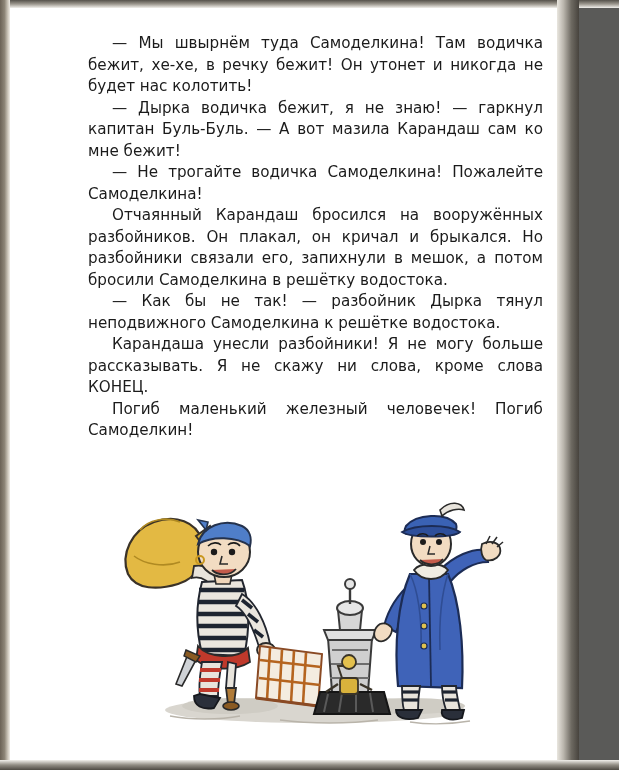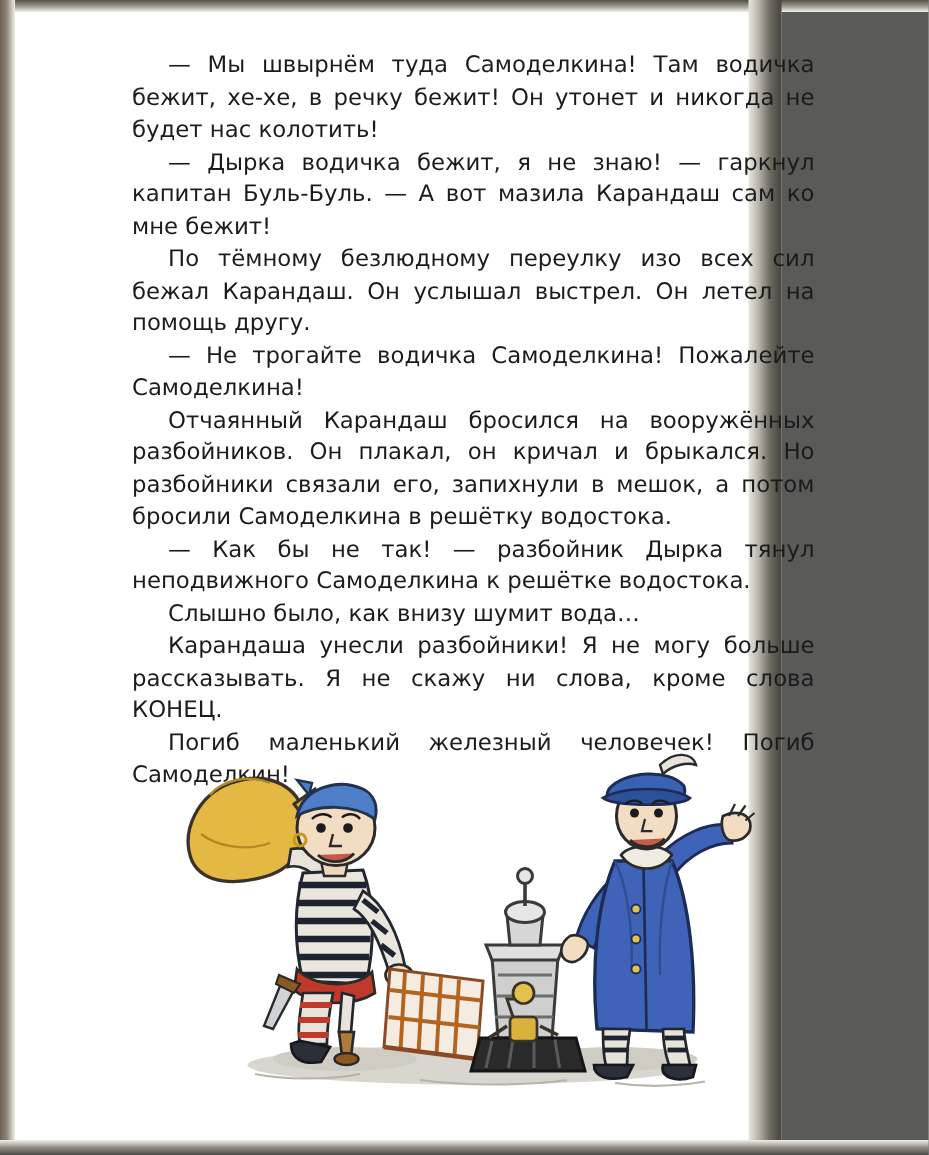--- a/index.html
+++ b/index.html
@@ -8,21 +8,21 @@
     background: #5a5a58;
   }
   body {
     width: 619px;
     height: 770px;
     overflow: hidden;
     font-family: "DejaVu Sans", sans-serif;
   }
   #page {
     position: relative;
-    width: 521px;
+    width: 579px;
     height: 770px;
     background: #ffffff;
     box-sizing: border-box;
   }
   
   .edge-left {
     position: absolute;
     left: 0; top: 0;
     width: 10px; height: 770px;
     background: linear-gradient(to right, #6b6256 0%, #8d8577 45%, #cfc9bd 80%, #efece6 100%);
@@ -81,25 +81,23 @@
 <div id="page">
 
   <div class="edge-top"></div>
   <div class="edge-left"></div>
   <div class="edge-right"></div>
   <div class="edge-bottom"></div>
 
   <div id="text-column">
     <p class="para">— Мы швырнём туда Самоделкина! Там водичка бежит, хе-хе, в речку бежит! Он утонет и никогда не будет нас колотить!</p>
     <p class="para">— Дырка водичка бежит, я не знаю! — гаркнул капитан Буль-Буль. — А вот мазила Карандаш сам ко мне бежит!</p>
-    <p class="para">По тёмному безлюдному переулку изо всех сил бежал Карандаш. Он услышал выстрел. Он летел на помощь другу.</p>
     <p class="para">— Не трогайте водичка Самоделкина! Пожалейте Самоделкина!</p>
     <p class="para">Отчаянный Карандаш бросился на вооружённых разбойников. Он плакал, он кричал и брыкался. Но разбойники связали его, запихнули в мешок, а потом бросили Самоделкина в решётку водостока.</p>
     <p class="para">— Как бы не так! — разбойник Дырка тянул неподвижного Самоделкина к решётке водостока.</p>
-    <p class="para">Слышно было, как внизу шумит вода…</p>
     <p class="para">Карандаша унесли разбойники! Я не могу больше рассказывать. Я не скажу ни слова, кроме слова КОНЕЦ.</p>
     <p class="para">Погиб маленький железный человечек! Погиб Самоделкин!</p>
   </div>
 
   <div id="illustration">
     <svg width="400" height="262" viewBox="0 0 400 262" xmlns="http://www.w3.org/2000/svg">
 
       <ellipse cx="205" cy="232" rx="150" ry="13" fill="#d9d6cf"></ellipse>
       <ellipse cx="120" cy="228" rx="48" ry="8" fill="#cfccc4"></ellipse>
       <ellipse cx="300" cy="228" rx="55" ry="8" fill="#cfccc4"></ellipse>

